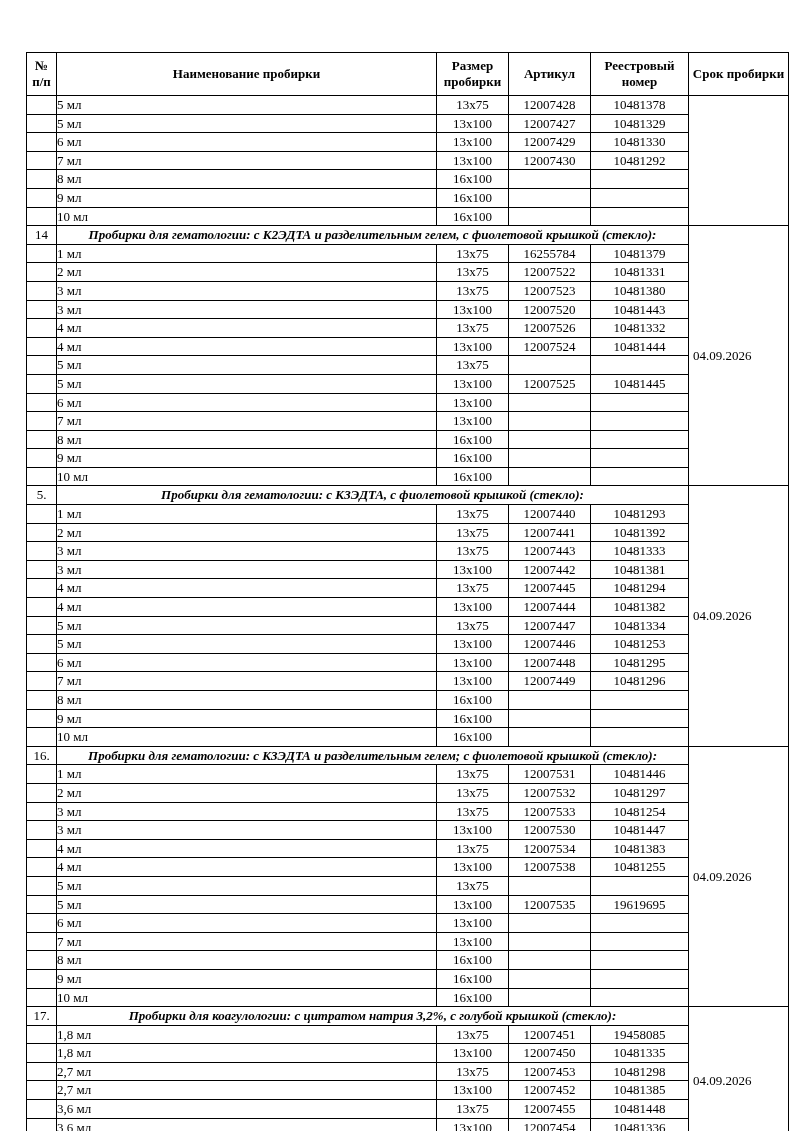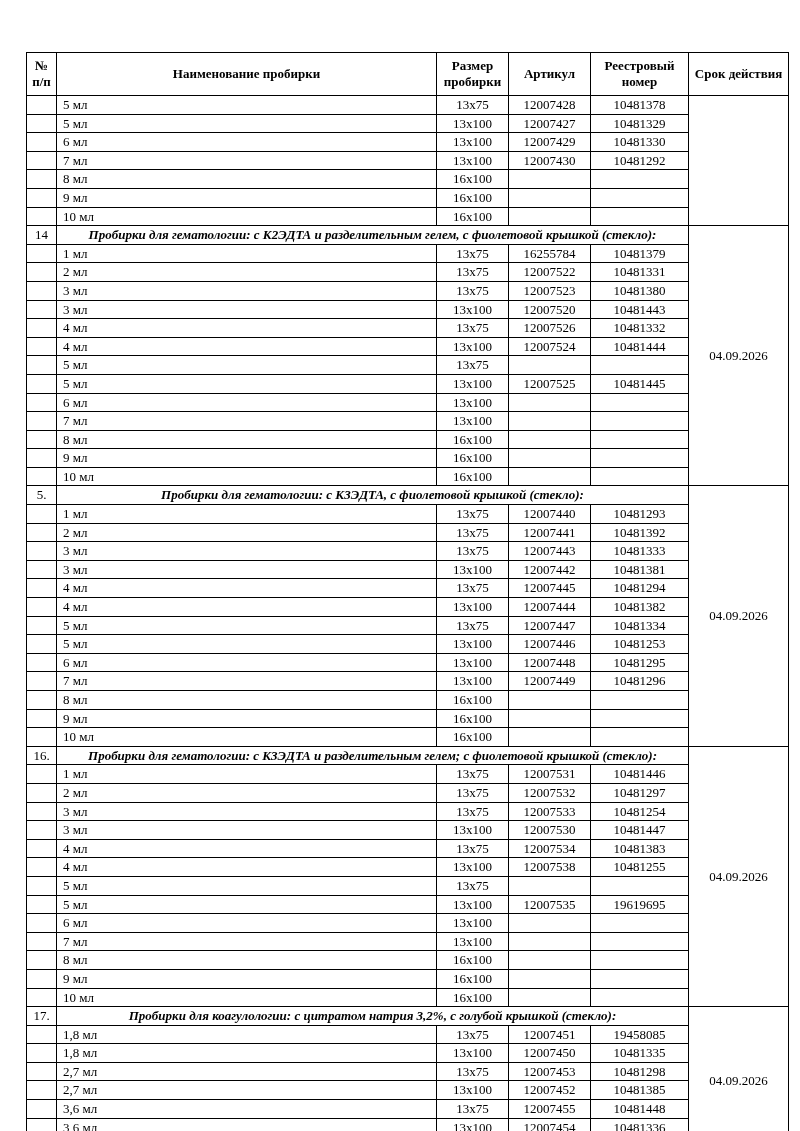--- a/index.html
+++ b/index.html
@@ -17,23 +17,23 @@
     font-weight: bold; text-align: center; vertical-align: middle;
     height: 40px; padding: 1px 2px;
   }
   col.c-num { width: 30px; }
   col.c-name { width: 380px; }
   col.c-size { width: 72px; }
   col.c-article { width: 82px; }
   col.c-reg { width: 98px; }
   col.c-validity { width: 100px; }
   td.cell-num { text-align: center; height: 15px; }
-  td.cell-name { text-align: left; padding-left: 6px; height: 15px; }
+  td.cell-name { text-align: left; padding-left: 0; height: 15px; }
   td.cell-center { text-align: center; height: 15px; }
-  td.cell-validity { text-align: center; vertical-align: middle; }
+  td.cell-validity { text-align: left; vertical-align: middle; }
   tr.section-row td.section-title {
     font-weight: bold; text-align: center; padding: 1px 10px; vertical-align: middle; font-style: italic;
   }
   tr.section-row td.cell-num { vertical-align: middle; }
 </style>
 </head>
 <body>
 
 <div class="page">
   <table class="tubes">
@@ -45,21 +45,21 @@
       <col class="c-reg">
       <col class="c-validity">
     </colgroup>
     <thead>
       <tr>
         <th>№ п/п</th>
         <th>Наименование пробирки</th>
         <th>Размер пробирки</th>
         <th>Артикул</th>
         <th>Реестровый номер</th>
-        <th>Срок действия</th>
+        <th>Срок пробирки</th>
       </tr>
     </thead>
     <tbody id="table-body">
         <tr>
           <td class="cell-num"></td>
           <td class="cell-name">5 мл</td>
           <td class="cell-center">13x75</td>
           <td class="cell-center">12007428</td>
           <td class="cell-center">10481378</td>
           <td class="cell-validity" rowspan="7"></td>

